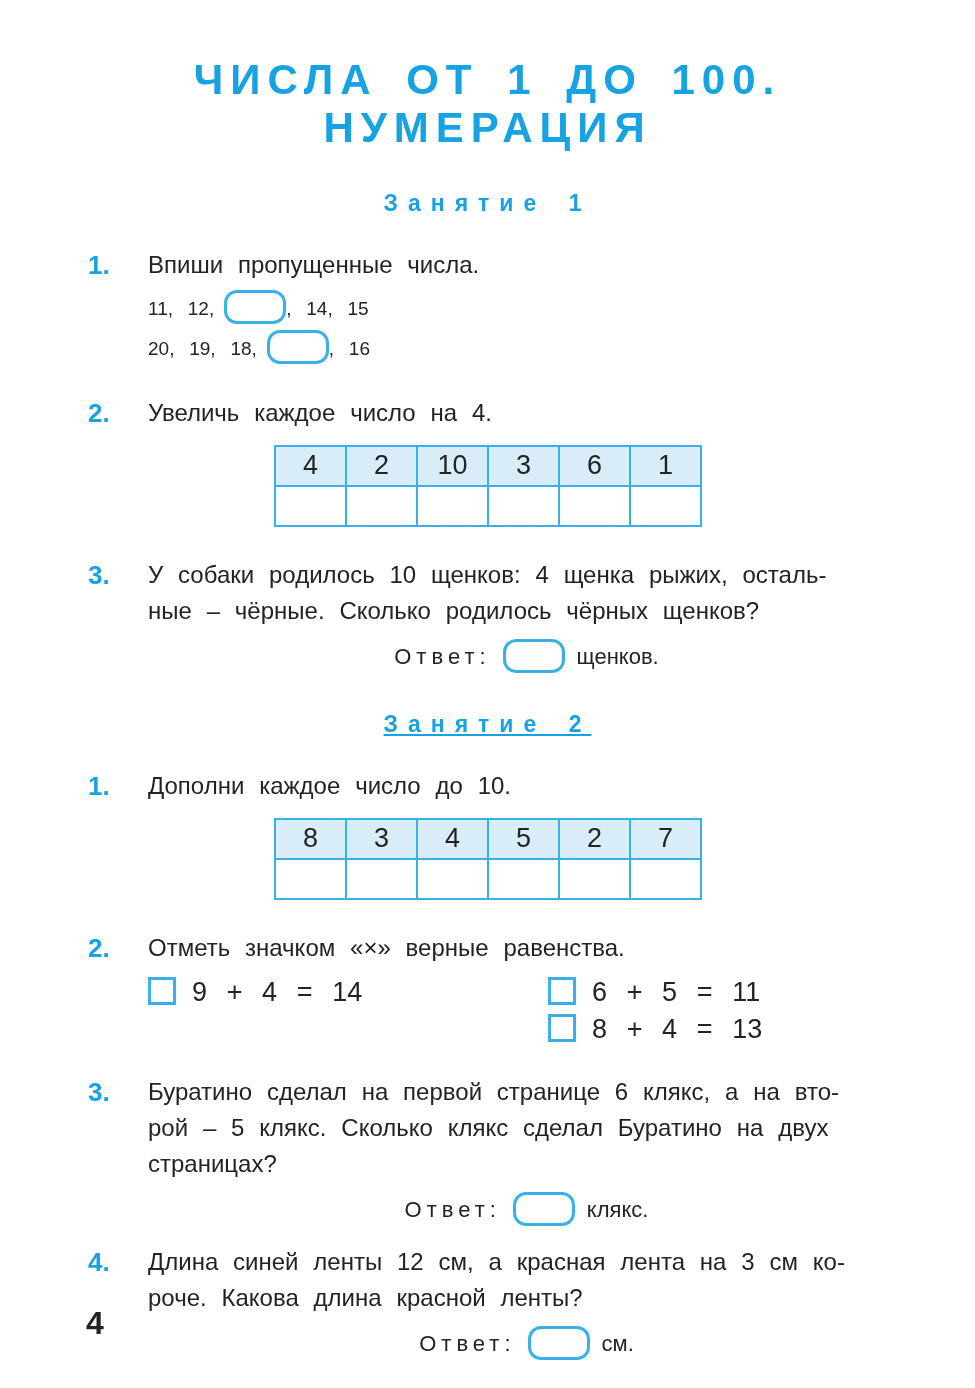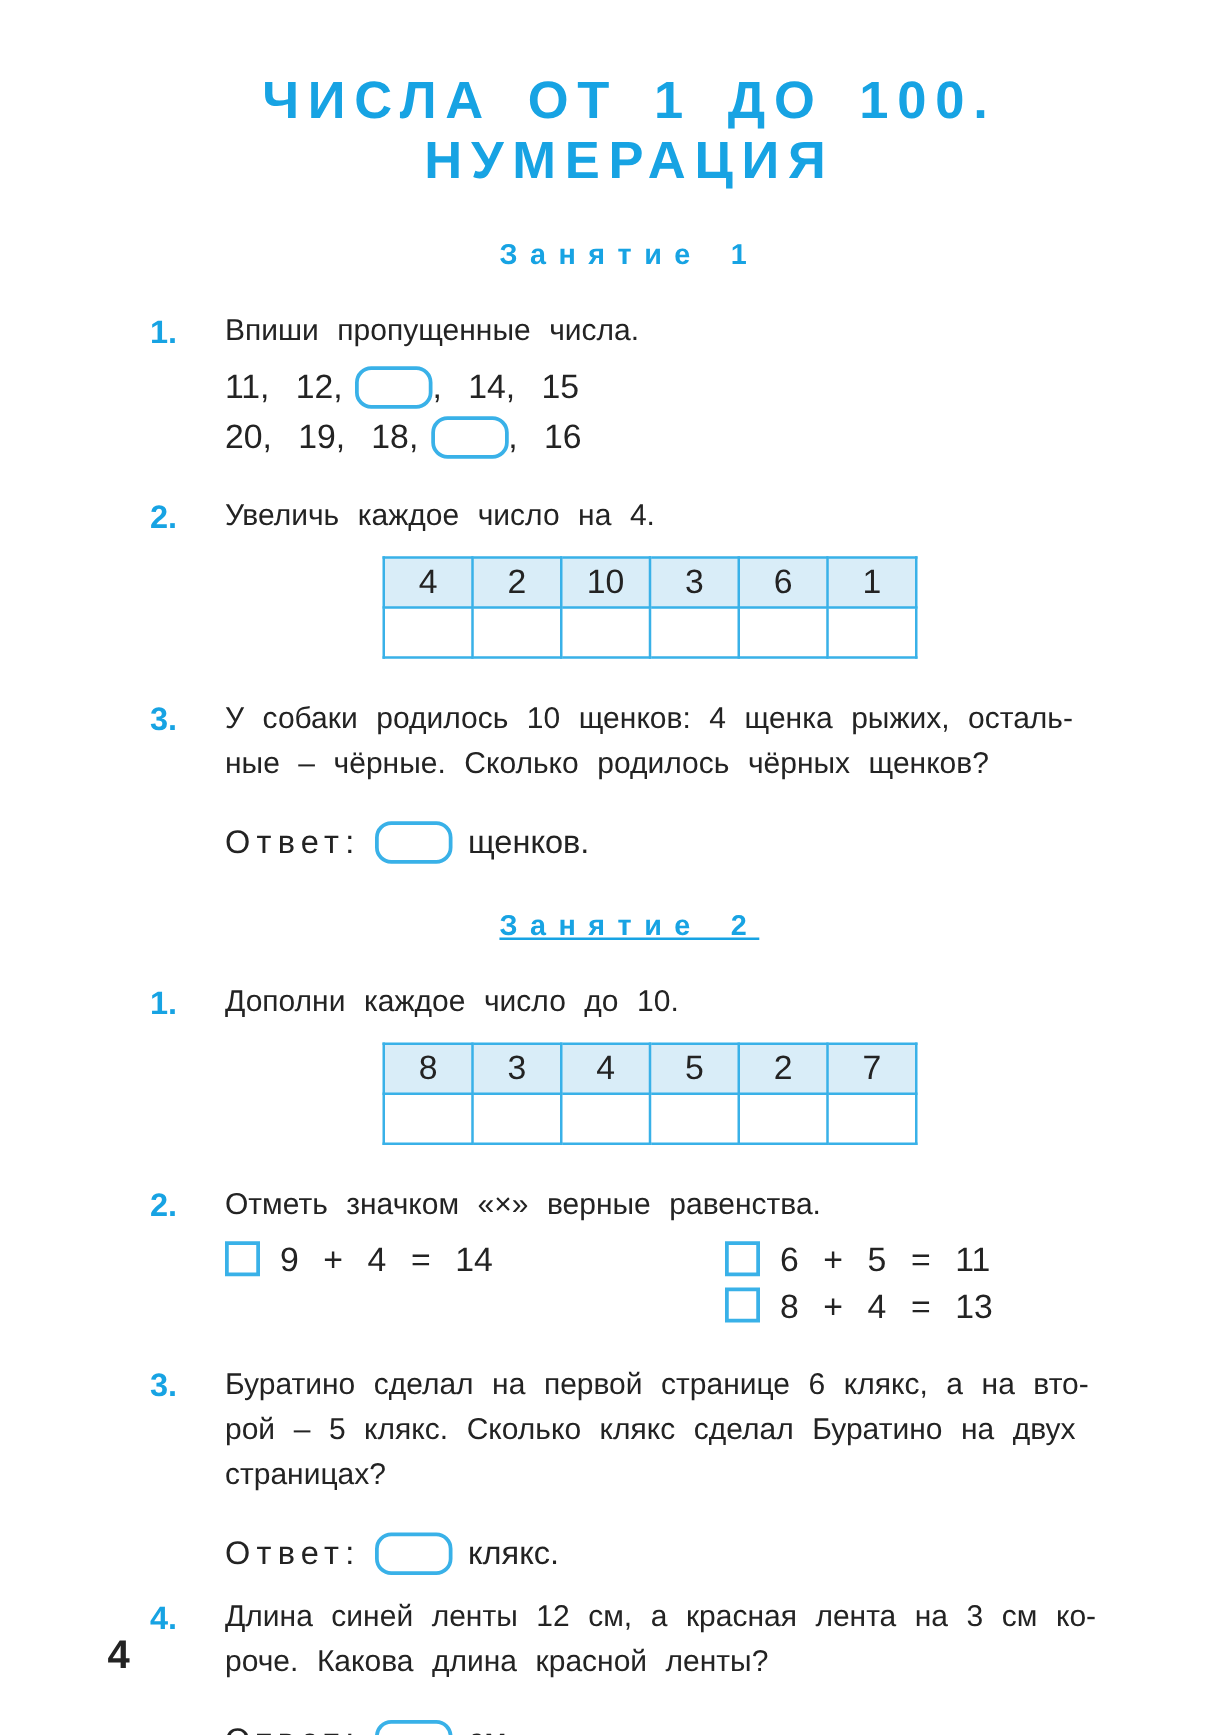--- a/index.html
+++ b/index.html
@@ -12,21 +12,20 @@
   html,body{background:#ffffff;}
   body{
     font-family:"Liberation Sans","DejaVu Sans",sans-serif;
     color:var(--ink);
   }
   .page{
     position:relative;
     width:975px;height:1388px;
     background:#ffffff;
     overflow:hidden;
-    padding-left:32px;
   }
   
   .book-title{
     padding-top:56px;
     text-align:center;
     color:var(--accent);
     font-size:42px;
     font-weight:bold;
     letter-spacing:7px;
     word-spacing:10px;
@@ -57,21 +56,21 @@
     line-height:36px;
   }
   .exbody{flex:1;}
   .extext{
     font-size:24px;
     line-height:36px;
     word-spacing:0.34em;
   }
   
   .seq-row{
-    font-size:27px;
+    font-size:19px;
     line-height:40px;
     word-spacing:0.5em;
     white-space:nowrap;
   }
   .seq-rows{margin-top:6px;}
   .answer-box{
     display:inline-block;
     width:62px;height:34px;
     border:3px solid var(--box-border);
     border-radius:13px;
@@ -85,23 +84,24 @@
   }
   table.numtable td{
     width:71px;height:40px;
     border:2px solid var(--box-border);
     text-align:center;
     font-size:27px;
   }
   table.numtable tr.head td{background:var(--header-fill);}
   
   .answer-row{
-    margin-top:24px;
-    font-size:26px;
+    margin-top:8px;
+    font-size:22px;
     line-height:40px;
+    text-align:center;
   }
   .answer-label{letter-spacing:5px;}
   .answer-row .answer-box{margin:0 12px;}
   
   .eq-columns{
     display:flex;
     margin-top:8px;
   }
   .eq-col{width:400px;}
   .eq-col.right{width:auto;}

